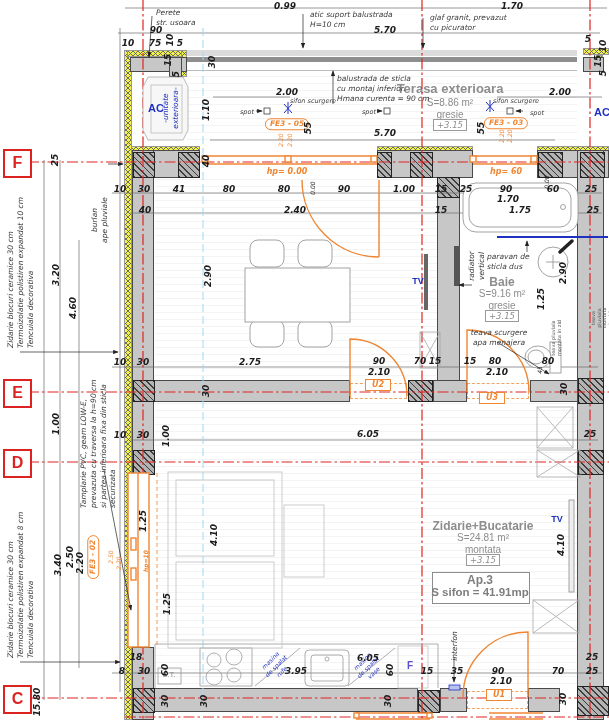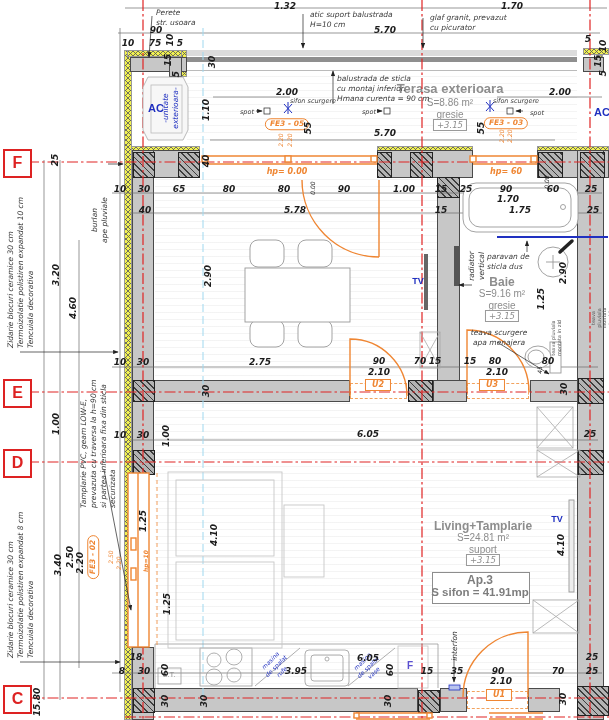--- a/index.html
+++ b/index.html
@@ -328,41 +328,41 @@
   <div class="roomt" style="left:298px;top:277px">Loc de luat masa</div>
   <div class="rooms" style="left:298px;top:290px">S=12.03 m²</div>
   <div class="rooms" style="left:298px;top:301px">gresie</div>
   <div class="lvl" style="left:298px;top:309px">+3.15</div>
 
   <div class="roomt" style="left:502px;top:276px">Baie</div>
   <div class="rooms" style="left:502px;top:289px">S=9.16 m²</div>
   <div class="rooms" style="left:502px;top:301px">gresie</div>
   <div class="lvl" style="left:502px;top:310px">+3.15</div>
 
-  <div class="roomt" style="left:483px;top:520px">Living+Tamplarie</div>
+  <div class="roomt" style="left:483px;top:520px">Zidarie+Bucatarie</div>
   <div class="rooms" style="left:483px;top:533px">S=24.81 m²</div>
-  <div class="rooms" style="left:483px;top:545px">suport</div>
+  <div class="rooms" style="left:483px;top:545px">montata</div>
   <div class="lvl" style="left:483px;top:554px">+3.15</div>
 
   <div style="position:absolute;left:432px;top:572px;width:96px;height:30px;border:1px solid #8d8d8d;background:#fff;z-index:4"></div>
   <div class="roomt" style="left:480px;top:574px;z-index:5;color:#7d7d7d">Ap.3</div>
   <div class="roomt" style="left:480px;top:587px;z-index:5;font-size:11.5px;color:#7d7d7d">S sifon = 41.91mp</div>
 
   <div class="obox" style="left:499px;top:695px">U1</div>
   <div class="obox" style="left:378px;top:385px">U2</div>
-  <div class="obox" style="left:492px;top:385px">U3</div>
+  <div class="obox" style="left:492px;top:398px">U3</div>
   <div class="olabel" style="left:287px;top:124px">FE3 - 05</div>
   <div class="olabel" style="left:506px;top:123px">FE3 - 03</div>
   <div class="olabel" style="left:93px;top:557px;transform:translate(-50%,-50%) rotate(-90deg)">FE3 - 02</div>
   <div class="ohp" style="left:287px;top:172px">hp= 0.00</div>
   <div class="ohp" style="left:506px;top:172px">hp= 60</div>
   <div class="ohp" style="left:146px;top:561px;transform:translate(-50%,-50%) rotate(-90deg);font-size:6px">hp=10</div>
 
   <div id="dimlayer">
-      <span class="dim" style="left: 285px; top: 6px;">1.32</span>
+      <span class="dim" style="left: 285px; top: 6px;">0.99</span>
       <span class="dim" style="left: 512px; top: 6px;">1.70</span>
       <span class="dim" style="left: 156px; top: 30px;">90</span>
       <span class="dim" style="left: 385px; top: 30px;">5.70</span>
       <span class="dim" style="left: 128px; top: 43px;">10</span>
       <span class="dim" style="left: 155px; top: 43px;">75</span>
       <span class="dim r" style="left: 170px; top: 40px;">10</span>
       <span class="dim" style="left: 180px; top: 43px;">5</span>
       <span class="dim r" style="left: 168px; top: 60px;">15</span>
       <span class="dim r" style="left: 176px; top: 74px;">5</span>
       <span class="dim r" style="left: 212px; top: 62px;">30</span>
@@ -379,44 +379,44 @@
       <span class="dim r o s" style="left: 281px; top: 140px;">2.20</span>
       <span class="dim r o s" style="left: 290px; top: 140px;">2.20</span>
       <span class="dim r o s" style="left: 502px; top: 136px;">2.20</span>
       <span class="dim r o s" style="left: 510px; top: 136px;">2.20</span>
       <span class="dim r" style="left: 55px; top: 160px;">25</span>
       <span class="dim r" style="left: 206px; top: 161px;">40</span>
       <span class="dim r s" style="left: 313px; top: 188px;">0.00</span>
       <span class="dim r s" style="left: 547px; top: 182px;">0.00</span>
       <span class="dim" style="left: 120px; top: 189px;">10</span>
       <span class="dim" style="left: 144px; top: 189px;">30</span>
-      <span class="dim" style="left: 179px; top: 189px;">65</span>
+      <span class="dim" style="left: 179px; top: 189px;">41</span>
       <span class="dim" style="left: 229px; top: 189px;">80</span>
       <span class="dim" style="left: 284px; top: 189px;">80</span>
       <span class="dim" style="left: 344px; top: 189px;">90</span>
       <span class="dim" style="left: 404px; top: 189px;">1.00</span>
       <span class="dim" style="left: 441px; top: 189px;">15</span>
       <span class="dim" style="left: 466px; top: 189px;">25</span>
       <span class="dim" style="left: 506px; top: 189px;">90</span>
       <span class="dim" style="left: 553px; top: 189px;">60</span>
       <span class="dim" style="left: 591px; top: 189px;">25</span>
       <span class="dim" style="left: 508px; top: 199px;">1.70</span>
       <span class="dim" style="left: 145px; top: 210px;">40</span>
-      <span class="dim" style="left: 295px; top: 210px;">5.78</span>
+      <span class="dim" style="left: 295px; top: 210px;">2.40</span>
       <span class="dim" style="left: 441px; top: 210px;">15</span>
       <span class="dim" style="left: 520px; top: 210px;">1.75</span>
       <span class="dim" style="left: 593px; top: 210px;">25</span>
       <span class="dim r" style="left: 56px; top: 275px;">3.20</span>
       <span class="dim r" style="left: 73px; top: 308px;">4.60</span>
       <span class="dim r" style="left: 208px; top: 276px;">2.90</span>
       <span class="dim r" style="left: 563px; top: 273px;">2.90</span>
       <span class="dim r" style="left: 541px; top: 299px;">1.25</span>
       <span class="dim" style="left: 120px; top: 362px;">10</span>
       <span class="dim" style="left: 143px; top: 362px;">30</span>
-      <span class="dim" style="left: 260px; top: 362px;">2.75</span>
+      <span class="dim" style="left: 250px; top: 362px;">2.75</span>
       <span class="dim" style="left: 379px; top: 361px;">90</span>
       <span class="dim" style="left: 420px; top: 361px;">70</span>
       <span class="dim" style="left: 435px; top: 361px;">15</span>
       <span class="dim" style="left: 470px; top: 361px;">15</span>
       <span class="dim" style="left: 495px; top: 361px;">80</span>
       <span class="dim" style="left: 548px; top: 361px;">80</span>
       <span class="dim r s" style="left: 540px; top: 370px;">45</span>
       <span class="dim" style="left: 379px; top: 372px;">2.10</span>
       <span class="dim" style="left: 497px; top: 372px;">2.10</span>
       <span class="dim r" style="left: 206px; top: 391px;">30</span>

